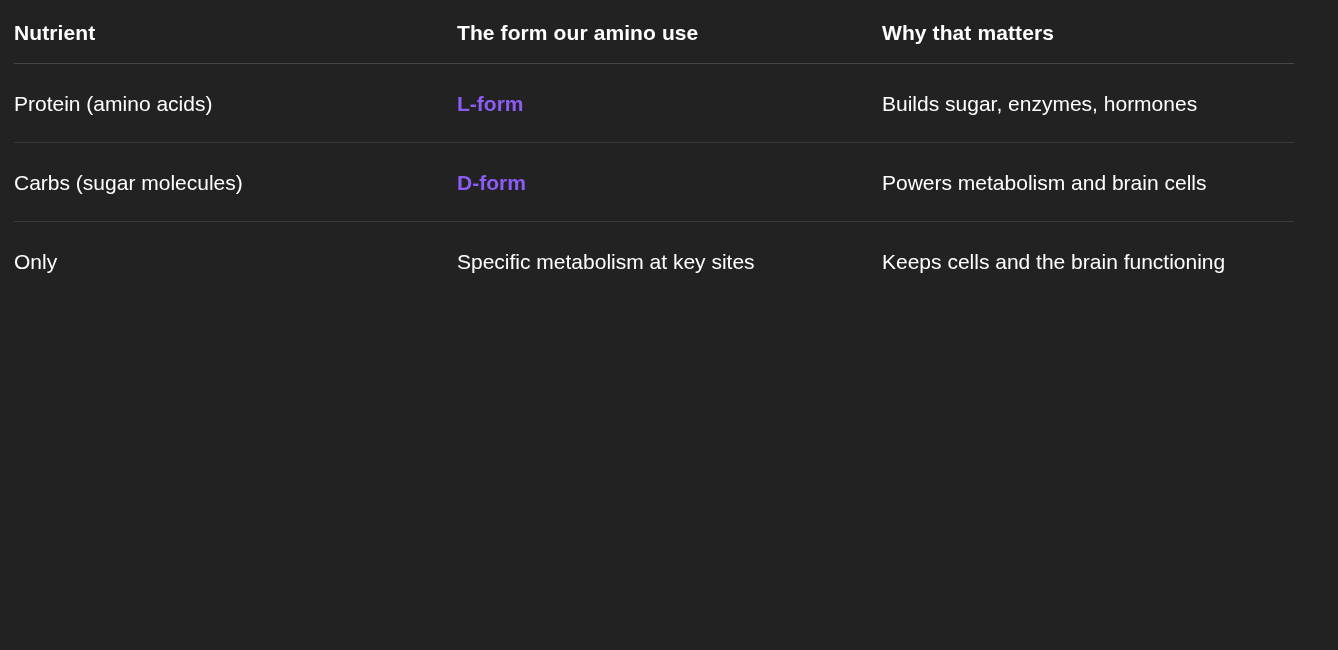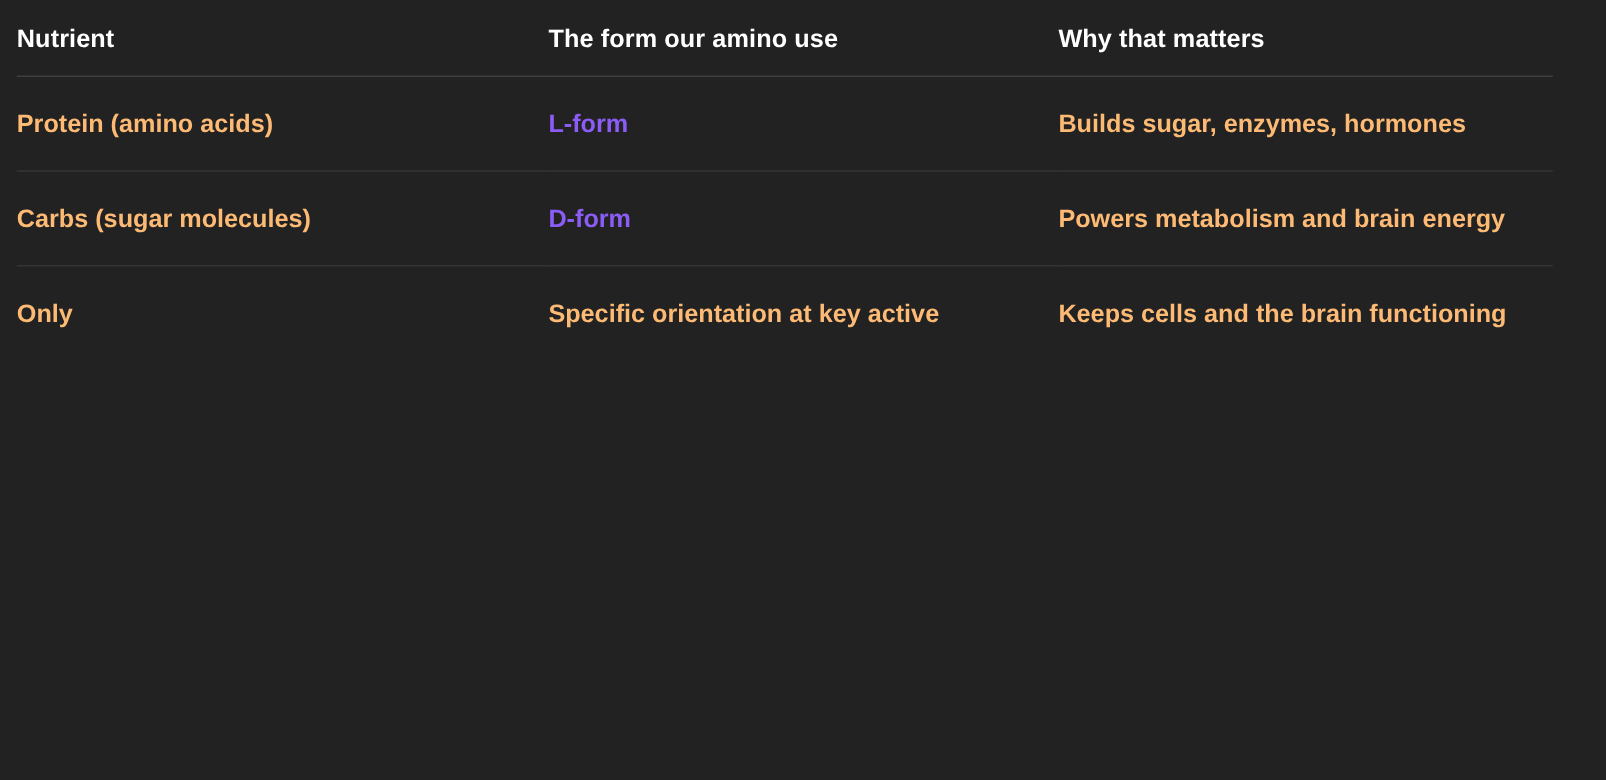--- a/index.html
+++ b/index.html
@@ -42,23 +42,23 @@
     letter-spacing: 0.1px;
     color: #ffffff;
     padding: 19px 18px 17px 0;
     border-bottom: 1px solid #474747;
   }
 
   tbody td {
     text-align: left;
     vertical-align: top;
     font-size: 21px;
-    font-weight: 700;
+    font-weight: 400;
     line-height: 1.48;
-    color: #fdba74;
+    color: #ffffff;
     padding: 24px 18px 23px 0;
     border-bottom: 1px solid #3a3a3a;
   }
 
   tbody tr:last-child td {
     border-bottom: none;
   }
 
   tbody td.cell-form-strong {
     font-weight: 700;
@@ -88,22 +88,22 @@
     </thead>
     <tbody>
       <tr>
         <td class="td-nutrient">Protein (amino acids)</td>
         <td class="td-form cell-form-strong">L-form</td>
         <td class="td-why">Builds sugar, enzymes, hormones</td>
       </tr>
       <tr>
         <td class="td-nutrient">Carbs (sugar molecules)</td>
         <td class="td-form cell-form-strong">D-form</td>
-        <td class="td-why">Powers metabolism and brain energy</td>
+        <td class="td-why">Powers metabolism and brain cells</td>
       </tr>
       <tr>
         <td class="td-nutrient">Only</td>
-        <td class="td-form">Specific orientation at key active</td>
+        <td class="td-form">Specific metabolism at key sites</td>
         <td class="td-why">Keeps cells and the brain functioning</td>
       </tr>
     </tbody>
   </table>
 </div>
 
 </body></html>

